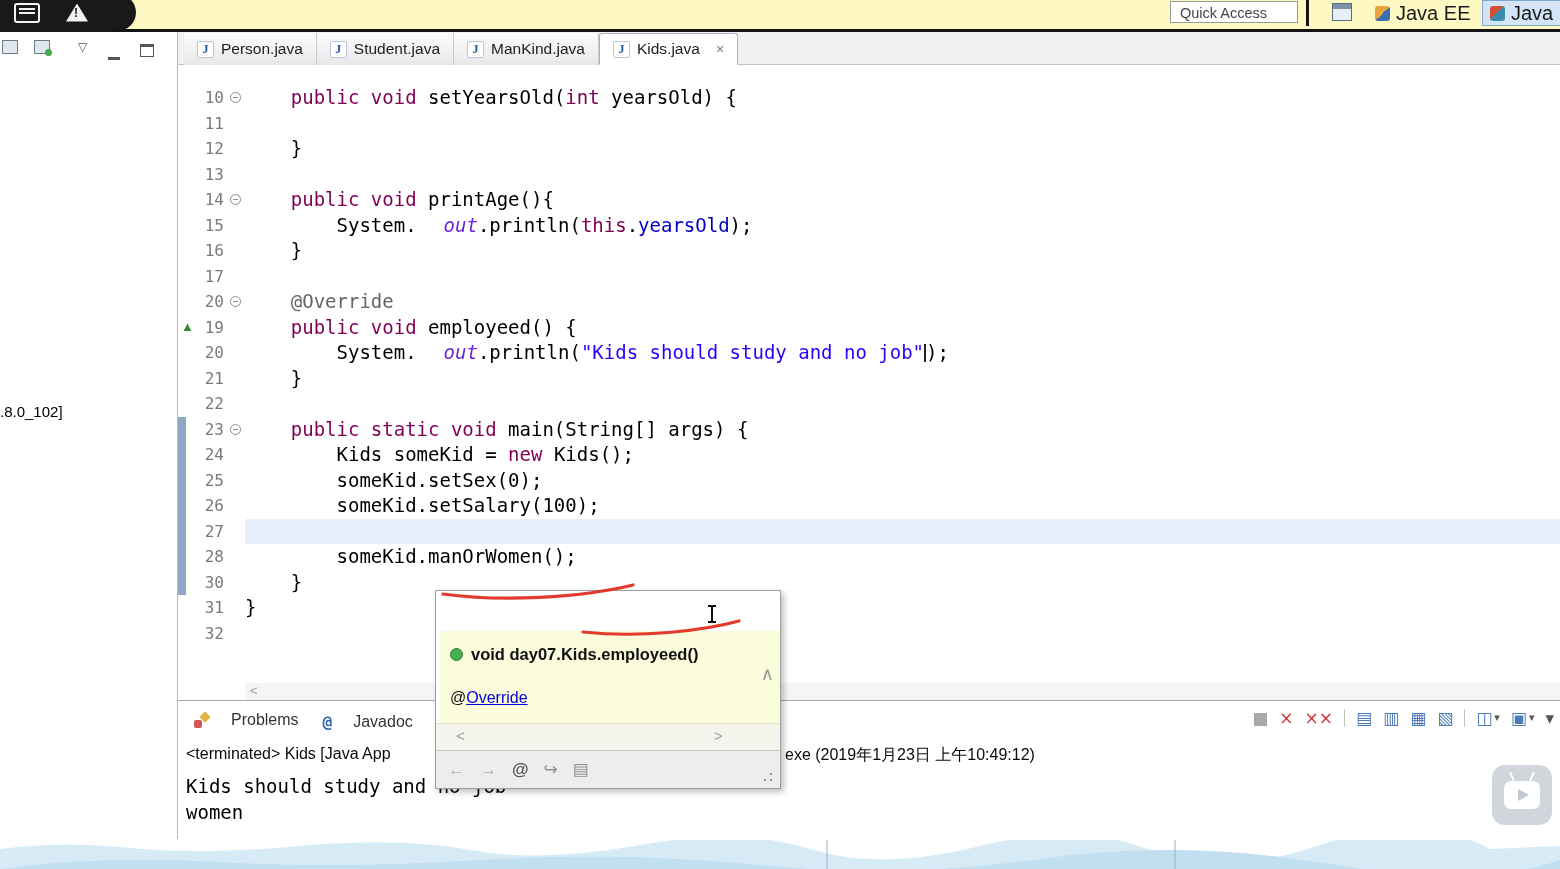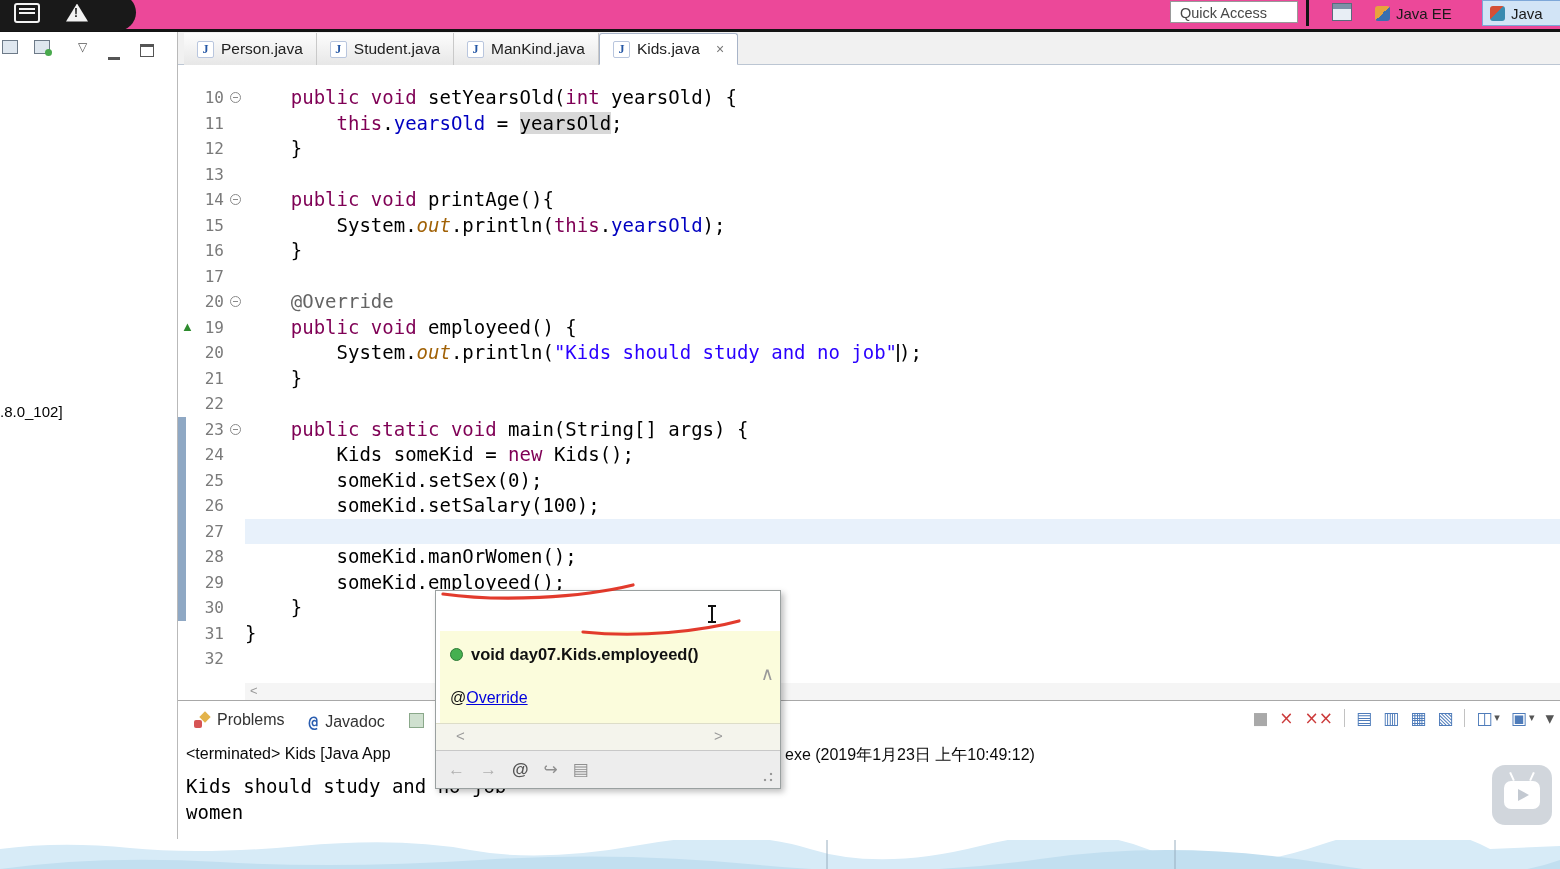--- a/index.html
+++ b/index.html
@@ -1,33 +1,33 @@
 <!DOCTYPE html>
 <html><head>
 <meta charset="utf-8">
 <style>
   html,body{margin:0;padding:0;}
   body{width:1560px;height:869px;overflow:hidden;background:#fff;
        font-family:"Liberation Sans",sans-serif;position:relative;}
 
   
-  #topbar{position:absolute;left:0;top:0;width:1560px;height:29px;background:#ec4899;
+  #topbar{position:absolute;left:0;top:0;width:1560px;height:29px;background:#fef9c3;
           border-bottom:3px solid #141414;z-index:6;}
   .rec-pill{position:absolute;left:-16px;top:-6px;width:152px;height:37px;border-radius:19px;
             background:#191919;z-index:8;display:flex;align-items:center;gap:26px;padding-left:30px;box-sizing:border-box;}
   .rec-doc{width:22px;height:16px;border:2px solid #f2f2f2;border-radius:3px;position:relative;}
   .rec-doc::after{content:"";position:absolute;left:3px;top:3px;right:3px;height:2px;background:#f2f2f2;box-shadow:0 4px 0 #f2f2f2;}
   .warn-tri{width:22px;height:18px;background:#f2f2f2;clip-path:polygon(50% 0,100% 100%,0 100%);position:relative;}
   .warn-tri::after{content:"!";position:absolute;left:8px;top:2px;color:#191919;font-size:12px;font-weight:bold;}
   .qa-box{position:absolute;left:1170px;top:1px;width:128px;height:22px;border:1px solid #999;
           color:#474747;font-size:14.5px;line-height:22px;padding-left:9px;box-sizing:border-box;background:#fff;}
   .tb-sep{position:absolute;left:1306px;top:0;width:3px;height:26px;background:#141414;}
   .persp-grid{position:absolute;left:1332px;top:3px;width:18px;height:16px;border:1px solid #5a6b7d;background:
       linear-gradient(#7d91a8 0 5px,#e8eef5 5px);}
-  .persp{position:absolute;top:0;height:26px;display:flex;align-items:center;gap:6px;font-size:15px;color:#1a1a1a;padding:0 7px;}
+  .persp{position:absolute;top:0;height:26px;display:flex;align-items:center;gap:6px;font-size:20px;color:#1a1a1a;padding:0 7px;}
   .persp.active{background:#d2e4f6;border:1px solid #7ea7d8;box-sizing:border-box;}
   .pico{width:15px;height:15px;border-radius:3px;display:inline-block;}
   .pico.ee{background:linear-gradient(135deg,#e8a33d 50%,#3a6fb0 50%);}
   .pico.j{background:linear-gradient(135deg,#d44f36 45%,#3a8bb0 45%);}
 
   
   #explorer{position:absolute;left:0;top:32px;width:178px;height:807px;background:#fff;border-right:1px solid #b9b9b9;box-sizing:border-box;}
   .ex-tools{position:absolute;left:0;top:6px;width:178px;height:24px;}
   .exi{position:absolute;top:2px;}
   .box-ico{width:14px;height:12px;border:1.5px solid #6d7a88;background:#dfe7ef;display:inline-block;}
@@ -55,31 +55,31 @@
   .ovr{position:absolute;left:3px;top:4px;font-size:13px;color:#2e8b2e;}
   .lnum{position:absolute;left:0;width:46px;top:3px;text-align:right;color:#7a7a7a;
         font:16px "DejaVu Sans Mono",monospace;}
   .fold{position:absolute;left:52px;top:7px;width:11px;height:11px;border:1px solid #8a8a8a;border-radius:50%;box-sizing:border-box;}
   .fold::after{content:"";position:absolute;left:2px;right:2px;top:4px;border-top:1px solid #8a8a8a;}
   .code{position:absolute;left:67px;top:0;white-space:pre;font:19px/25.5px "DejaVu Sans Mono",monospace;color:#000;}
   .tk-k{color:#7f0055;font-weight:normal;}
   .tk-p{color:#000;}
   .tk-s{color:#2a00ff;}
   .tk-f{color:#0000c0;}
-  .tk-sf{color:#a16207;font-style:italic;}
+  .tk-sf{color:#6d28d9;font-style:italic;margin-left:27px;}
   .tk-a{color:#646464;}
   .tk-occ{color:#000;background:#d8d8d8;}
   .tk-caret{display:inline-block;width:0;border-left:2px solid #222;height:18px;vertical-align:-3px;}
   #ehscroll{position:absolute;left:67px;right:0;bottom:0;height:17px;background:#f5f5f5;color:#9a9a9a;
             font-size:13px;line-height:16px;padding-left:5px;box-sizing:border-box;}
 
   
   #console{position:absolute;left:178px;top:700px;width:1382px;height:169px;background:#fff;border-top:1px solid #a8a8a8;box-sizing:border-box;}
   #ctabbar{position:absolute;left:4px;top:2px;height:36px;white-space:nowrap;}
-  .ctab{display:inline-flex;align-items:center;height:34px;padding:0 12px;gap:7px;font-size:16px;color:#333;}
+  .ctab{display:inline-flex;align-items:center;height:34px;padding:0 12px;gap:21px;font-size:16px;color:#333;}
   .ctico.at{color:#2a5db0;font-weight:bold;font-size:16px;font-family:"DejaVu Sans Mono",monospace;}
   .prob{width:16px;height:15px;position:relative;display:inline-block;}
   .prob::before{content:"";position:absolute;left:0;bottom:0;width:8px;height:8px;background:#d65454;border-radius:2px;}
   .prob::after{content:"";position:absolute;left:7px;top:0;width:8px;height:8px;background:#e3b34a;transform:rotate(45deg);}
   .decl{width:13px;height:13px;background:#cfe0cf;border:1px solid #8aa88a;display:inline-block;}
   #ctoolbar{position:absolute;right:6px;top:7px;display:flex;align-items:center;gap:11px;}
   .cticon{font-size:17px;line-height:20px;display:inline-flex;align-items:center;gap:2px;
           font-family:"DejaVu Sans",sans-serif;}
   .csep{width:0;height:18px;border-left:1px solid #c2c2c2;}
   .tcaret{font-size:11px;color:#555;}
@@ -173,21 +173,20 @@
       </div></div>
   <div id="codearea">
     <div id="lines">
         <div class="crow">
           <span class="lnum">10</span>
           <span class="fold"></span>
           <span class="code"><span class="tk-p">    </span><span class="tk-k">public void</span><span class="tk-p"> setYearsOld(</span><span class="tk-k">int</span><span class="tk-p"> yearsOld) {</span></span>
         </div>
         <div class="crow">
           <span class="lnum">11</span>
-          <span class="code"><span class="tk-p">        </span><span class="tk-k">this</span><span class="tk-p">.</span><span class="tk-f">yearsOld</span><span class="tk-p"> = </span><span class="tk-occ">yearsOld</span><span class="tk-p">;</span></span>
         </div>
         <div class="crow">
           <span class="lnum">12</span>
           <span class="code"><span class="tk-p">    }</span></span>
         </div>
         <div class="crow">
           <span class="lnum">13</span>
           <span class="code"></span>
         </div>
         <div class="crow">
@@ -252,25 +251,20 @@
         </div>
         <div class="crow hl">
           <span class="chbar"></span>
           <span class="lnum">27</span>
           <span class="code"></span>
         </div>
         <div class="crow">
           <span class="chbar"></span>
           <span class="lnum">28</span>
           <span class="code"><span class="tk-p">        someKid.manOrWomen();</span></span>
-        </div>
-        <div class="crow">
-          <span class="chbar"></span>
-          <span class="lnum">29</span>
-          <span class="code"><span class="tk-p">        someKid.employeed();</span></span>
         </div>
         <div class="crow">
           <span class="chbar"></span>
           <span class="lnum">30</span>
           <span class="code"><span class="tk-p">    }</span></span>
         </div>
         <div class="crow">
           <span class="lnum">31</span>
           <span class="code"><span class="tk-p">}</span></span>
         </div>

